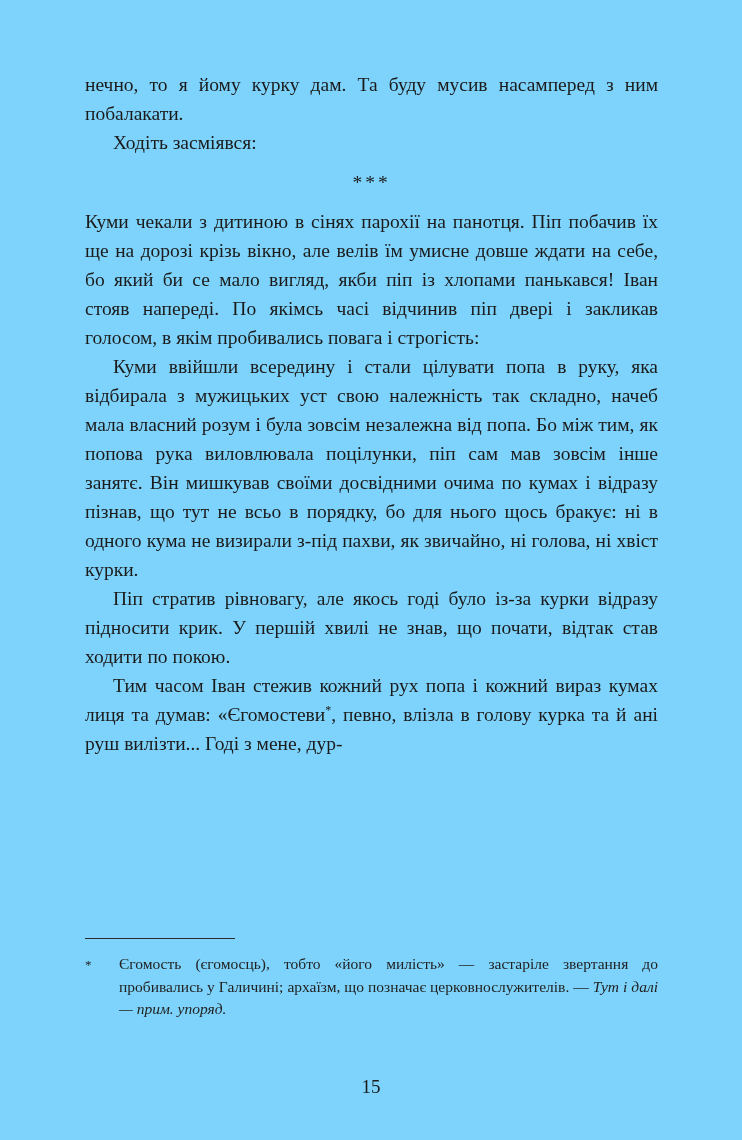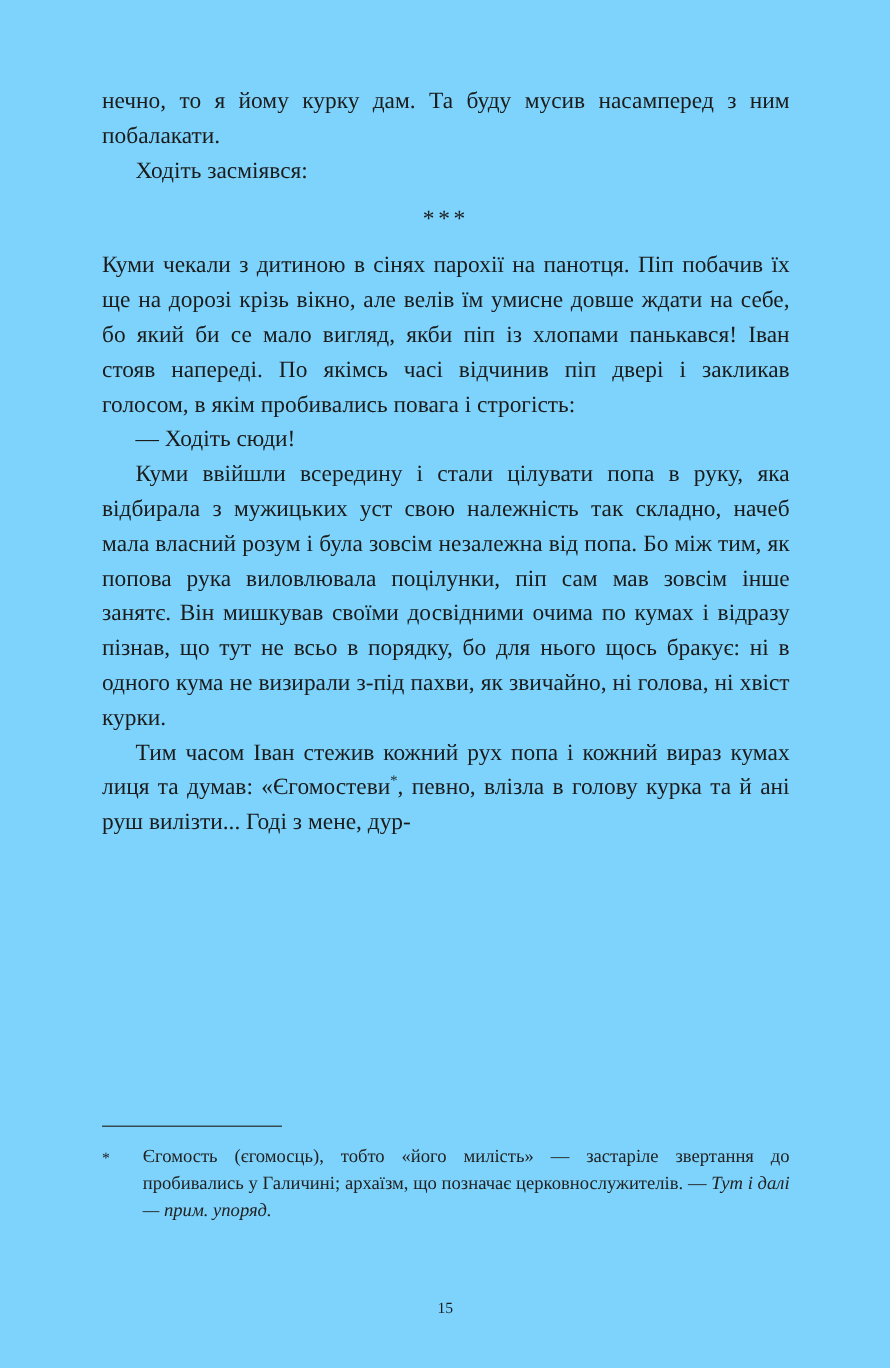--- a/index.html
+++ b/index.html
@@ -59,44 +59,44 @@
     padding-top: 1px;
   }
   .fn-text { flex: 1; text-align: justify; }
   .fn-text em { font-style: italic; }
   .page-number {
     position: absolute;
     left: 0;
     right: 0;
     bottom: 42px;
     text-align: center;
-    font-size: 13px;
+    font-size: 19px;
     color: #1b1b1b;
   }
 </style>
 </head>
 <body>
 
 <div class="page">
 
   <div class="text-block">
 
     <p class="para">нечно, то я йому курку дам. Та буду мусив насамперед з ним побалакати.</p>
 
     <p class="para indent">Ходіть засміявся:</p>
 
 
     <div class="separator">***</div>
 
     <p class="para">Куми чекали з дитиною в сінях парохії на панотця. Піп побачив їх ще на дорозі крізь вікно, але велів їм умисне довше ждати на себе, бо який би се мало вигляд, якби піп із хлопами панькався! Іван стояв напереді. По якімсь часі відчинив піп двері і закликав голосом, в якім пробивались повага і строгість:</p>
 
-    <p class="para indent">— Ходіть сюди!</p>
 
     <p class="para indent">Куми ввійшли всередину і стали цілувати попа в руку, яка відбирала з мужицьких уст свою належність так складно, начеб мала власний розум і була зовсім незалежна від попа. Бо між тим, як попова рука виловлювала поцілунки, піп сам мав зовсім інше занятє. Він мишкував своїми досвідними очима по кумах і відразу пізнав, що тут не всьо в порядку, бо для нього щось бракує: ні в одного кума не визирали з-під пахви, як звичайно, ні голова, ні хвіст курки.</p>
 
+    <p class="para indent">Піп стратив рівновагу, але якось годі було із-за курки відразу підносити крик. У першій хвилі не знав, що почати, відтак став ходити по покою.</p>
 
     <p class="para indent"><span>Тим часом Іван стежив кожний рух попа і кожний вираз кумах лиця та думав: «Єгомостеви</span><sup class="fn-marker">*</sup><span>, певно, влізла в голову курка та й ані руш вилізти... Годі з мене, дур-</span></p>
 
   </div>
 
   <div class="footnote">
     <div class="footnote-rule"></div>
     <div class="footnote-body">
       <span class="fn-star">*</span>
       <span class="fn-text"><span>Єгомость (єгомосць), тобто «його милість» — застаріле звертання до пробивались у Галичині; архаїзм, що позначає церковнослужителів. — </span><em>Тут і далі — прим. упоряд.</em></span>

